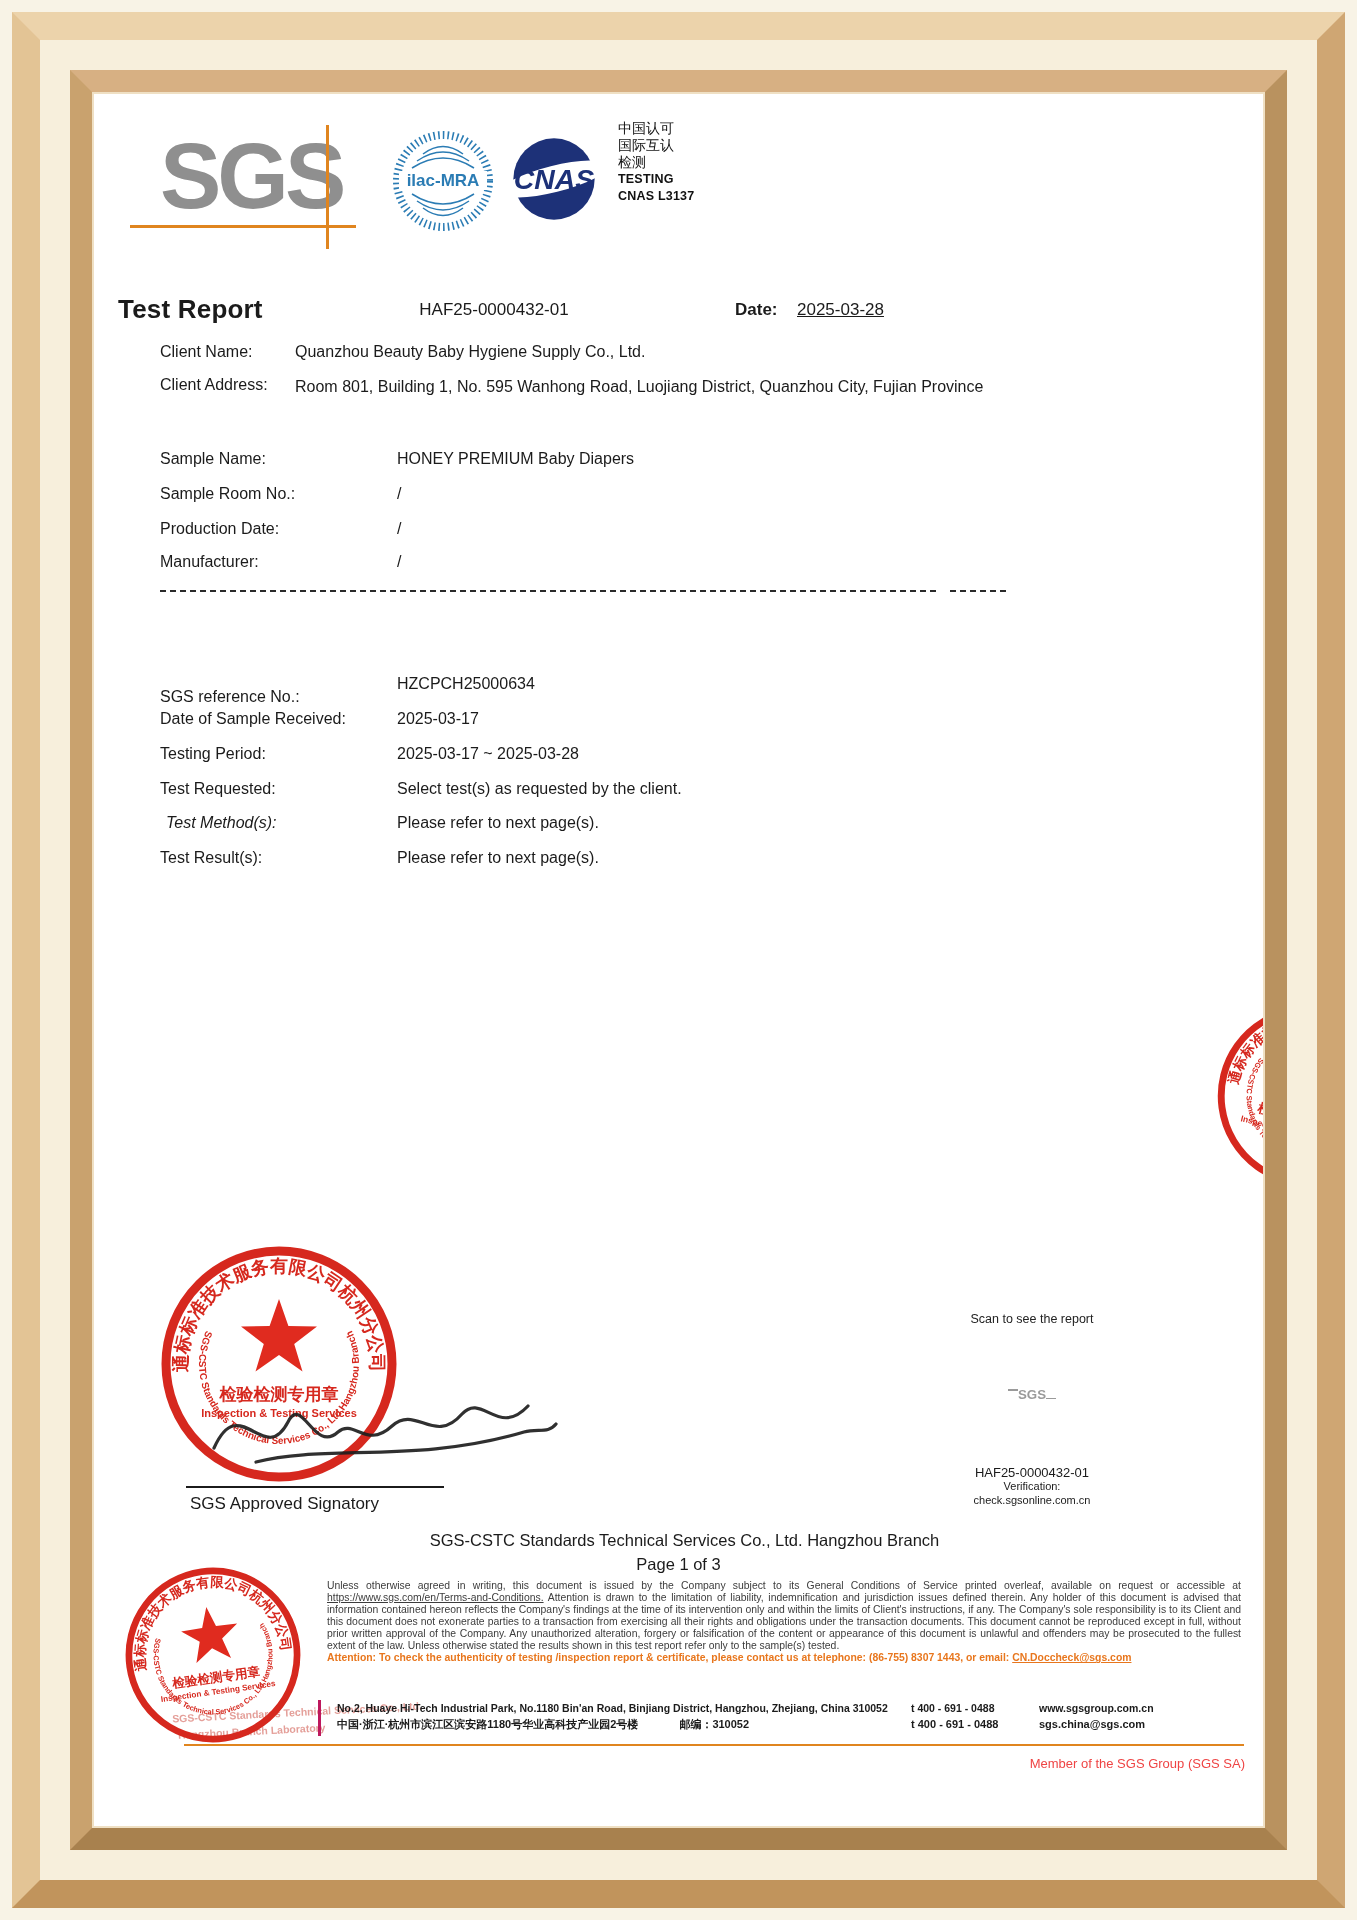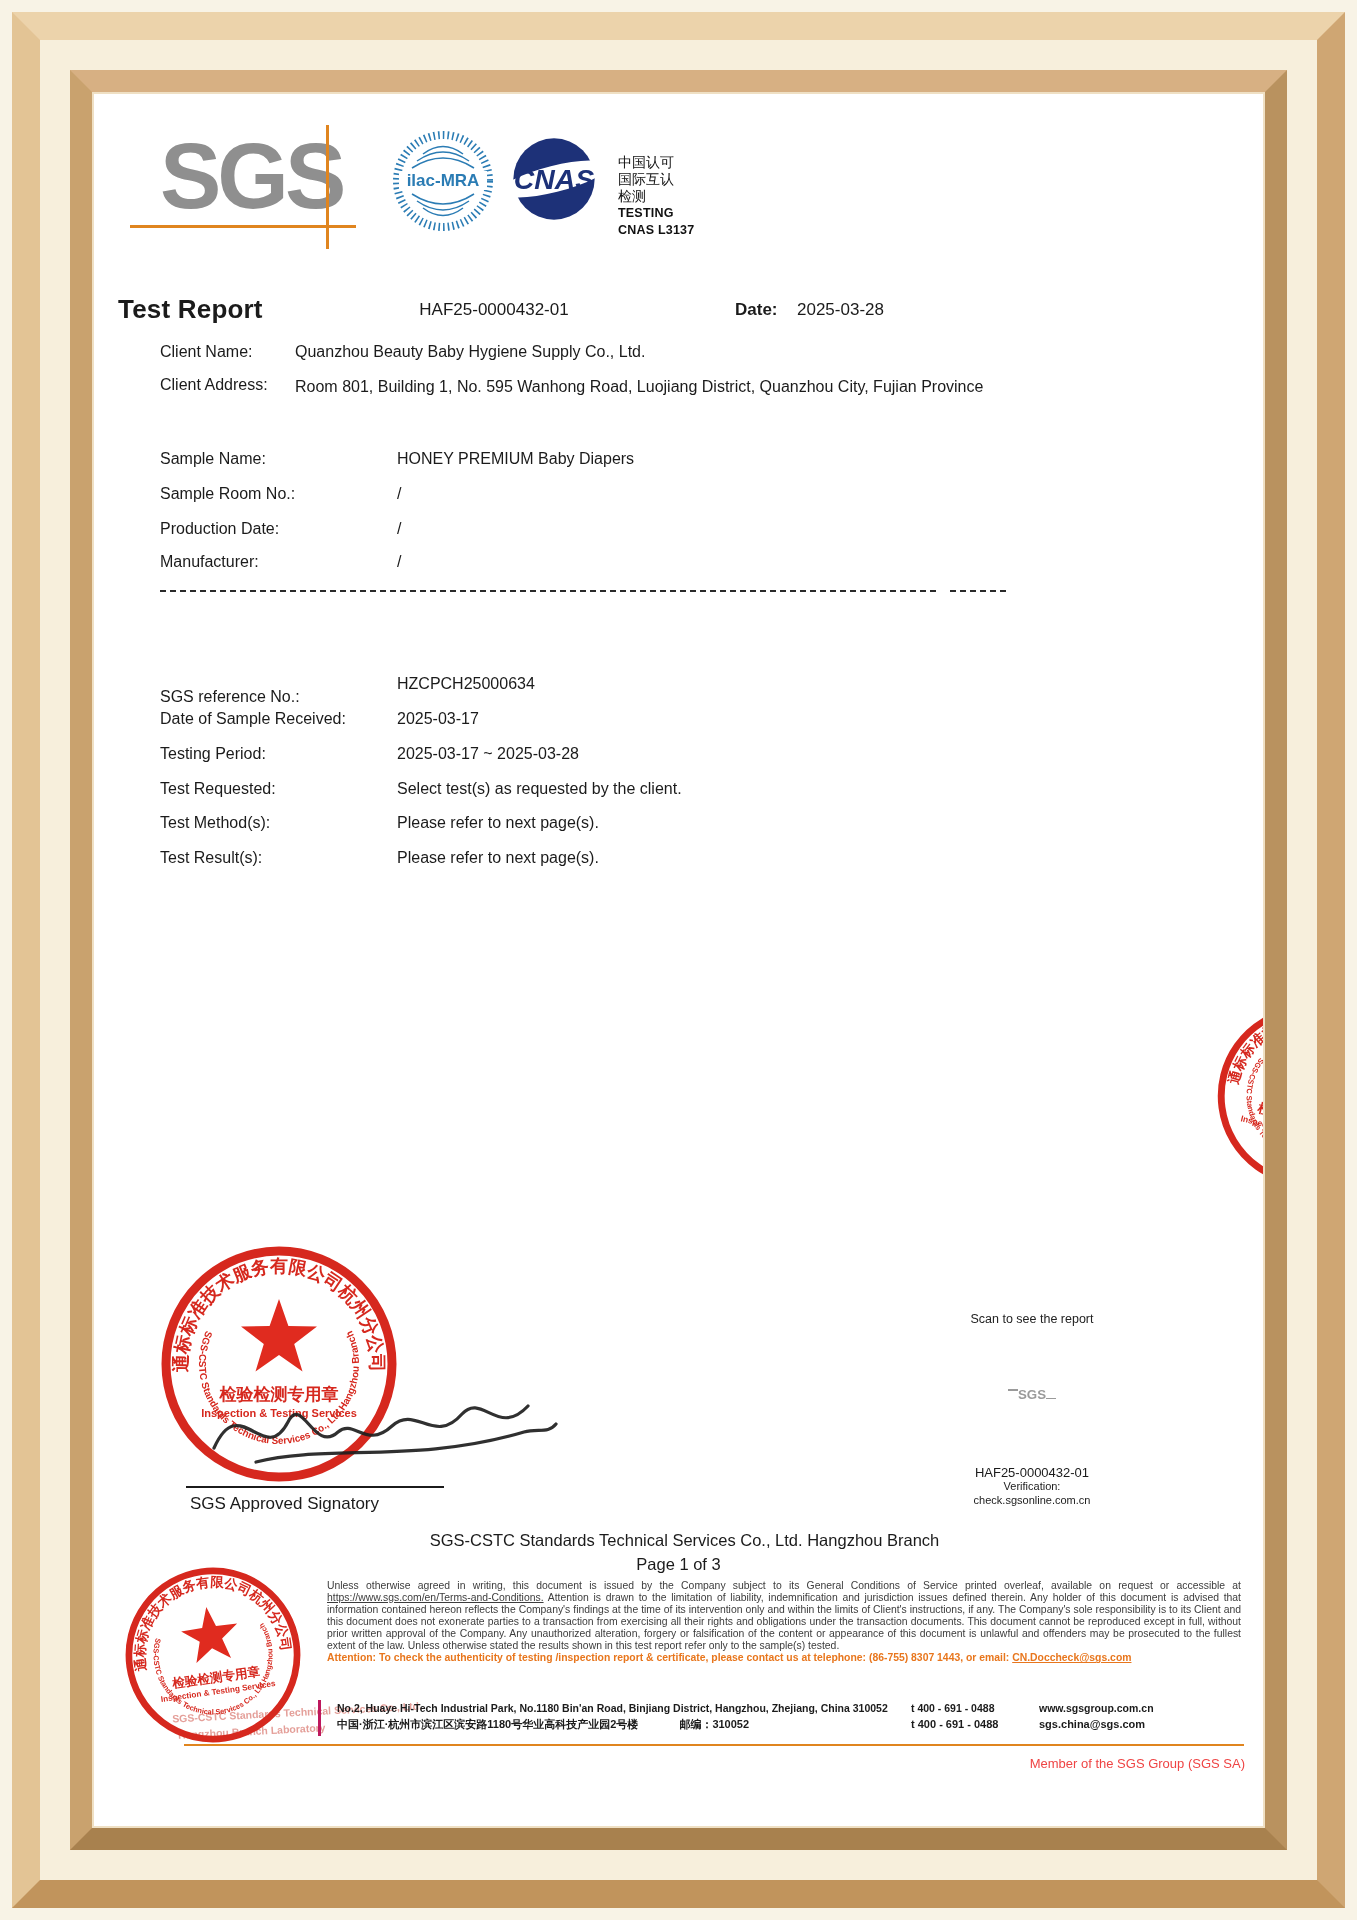--- a/index.html
+++ b/index.html
@@ -21,21 +21,21 @@
   .sgs-word{font-size:92px;font-weight:800;color:#8f8f8f;letter-spacing:-4px;line-height:92px;}
   .orange-line{background:#e0851f;}
 
   .accred{font-size:14px;line-height:17px;color:#111;}
   .accred .b{font-weight:bold;font-size:12.5px;letter-spacing:.2px;}
 
   
   .h-title{font-size:26px;font-weight:bold;letter-spacing:.2px;}
   .report-no{font-size:17px;text-align:center;}
   .date-lab{font-size:17px;font-weight:bold;}
-  .date-val{font-size:17px;}
+  .date-val{font-size:17px;text-decoration:underline;}
 
   
   .lab{font-size:16px;}
   .val{font-size:16px;}
 
   .dash-seg{height:2px;background:repeating-linear-gradient(90deg,#2a2a2a 0 6px,transparent 6px 10px);}
 
   .para{font-size:16px;line-height:21.5px;}
 
   
@@ -92,21 +92,21 @@
       <rect x="9" y="43" width="88" height="19" fill="#ffffff"></rect>
       <text x="53" y="58" text-anchor="middle" font-size="17" font-weight="bold" fill="#2b7cb4">ilac-MRA</text>
     </svg>
 
     <svg class="abs" style="left:408px;top:40px;" width="104" height="90" viewBox="0 0 110 92">
       <circle cx="55" cy="46" r="43" fill="#1d3178"></circle>
       <ellipse cx="55" cy="46" rx="58" ry="14" fill="#ffffff" transform="rotate(-14 55 46)"></ellipse>
       <text x="55" y="57" text-anchor="middle" font-size="30" font-weight="bold" font-style="italic" fill="#1d3178">CNAS</text>
     </svg>
 
-    <div class="abs accred" style="left:524px;top:26px;margin-top:34px;">
+    <div class="abs accred" style="left:524px;top:26px;">
       <div>中国认可</div>
       <div>国际互认</div>
       <div>检测</div>
       <div class="b">TESTING</div>
       <div class="b">CNAS L3137</div>
     </div>
 
     <div class="abs h-title" style="left:24px;top:200px;">Test Report</div>
     <div class="abs report-no" style="left:280px;top:206px;width:240px;">HAF25-0000432-01</div>
     <div class="abs date-lab" style="left:641px;top:206px;text-align:center;">Date:</div>
@@ -131,21 +131,21 @@
 
 
     <div class="abs lab" style="left:66px;top:594px;">SGS reference No.:</div>
     <div class="abs val" style="left:303px;top:581px;">HZCPCH25000634</div>
     <div class="abs lab" style="left:66px;top:616px;">Date of Sample Received:</div>
     <div class="abs val" style="left:303px;top:616px;">2025-03-17</div>
     <div class="abs lab" style="left:66px;top:651px;">Testing Period:</div>
     <div class="abs val" style="left:303px;top:651px;">2025-03-17 ~ 2025-03-28</div>
     <div class="abs lab" style="left:66px;top:686px;">Test Requested:</div>
     <div class="abs val" style="left:303px;top:686px;">Select test(s) as requested by the client.</div>
-    <div class="abs lab" style="left:66px;top:720px;">Test Method(s):</div>
+    <div class="abs lab" style="left:72px;top:720px;font-style:italic;">Test Method(s):</div>
     <div class="abs val" style="left:303px;top:720px;">Please refer to next page(s).</div>
     <div class="abs lab" style="left:66px;top:755px;">Test Result(s):</div>
     <div class="abs val" style="left:303px;top:755px;">Please refer to next page(s).</div>
 
     <svg class="abs stamp-svg" style="left:1118px;top:906px;transform:rotate(14deg);" width="192" height="192" viewBox="0 0 250 250">
       <circle cx="125" cy="125" r="113" fill="none" stroke="#d6281e" stroke-width="9"></circle>
       <defs>
         <path id="sb-top" d="M 34.4 141 A 92 92 0 1 1 215.6 141" fill="none"></path>
         <path id="sb-bot" d="M 55.7 85 A 80 80 0 1 0 194.3 85" fill="none"></path>
       </defs>

